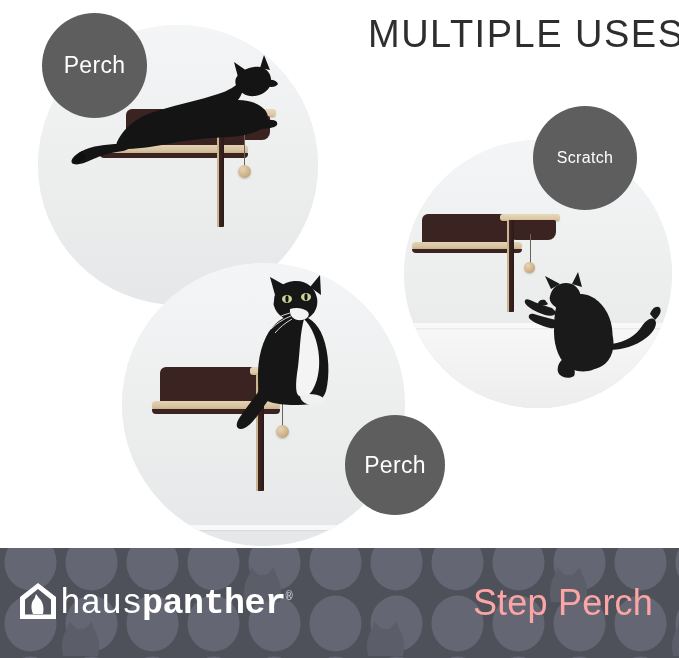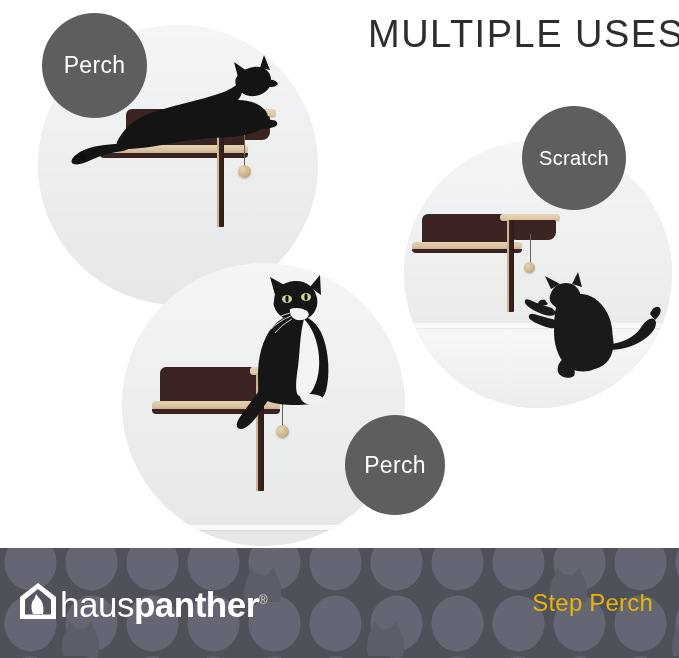--- a/index.html
+++ b/index.html
@@ -158,40 +158,40 @@
     display: flex;
     align-items: center;
   }
   .house-icon { margin-right: 2px; }
   .brandtext {
     font-size: 35px;
     line-height: 1;
     color: #ffffff;
     font-weight: 400;
     letter-spacing: -0.5px;
-    font-family: Liberation Sans, sans-serif;
+    font-family: Liberation Mono, monospace;
     position: relative;
     top: 1px;
   }
   .brandtext .thin { font-weight: 300; }
   .brandtext .bold { font-weight: 700; }
   .reg {
     font-size: 12px;
     vertical-align: super;
     font-weight: 400;
     color: #d8d8dc;
   }
   .product-name {
     position: absolute;
     right: 26px;
     top: 50%;
     transform: translateY(-50%);
-    font-size: 24px;
+    font-size: 36px;
     line-height: 1;
-    color: #eab308;
+    color: #fca5a5;
     font-weight: 300;
     letter-spacing: .2px;
     font-family: "Liberation Sans", sans-serif;
     white-space: nowrap;
   }
 </style>
 </head>
 <body>
 
 <div class="stage">
@@ -369,21 +369,21 @@
           <path d="M58,44 C51,48 45,53 41,58"></path>
         </g>
       </svg>
     </div>
   </div>
 
   <div class="badge" style="left:42px; top:13px; width:105px; height:105px; font-size:23px;">
     <span>Perch</span>
   </div>
 
-  <div class="badge" style="left:522px; top:106px; width:104px; height:104px; font-size:20px;">
+  <div class="badge" style="left:533px; top:106px; width:104px; height:104px; font-size:16px;">
     <span>Scratch</span>
   </div>
 
   <div class="badge" style="left:345px; top:415px; width:100px; height:100px; font-size:23px;">
     <span>Perch</span>
   </div>
 
   <div class="footer">
 
     <svg class="footer-pattern" width="679" height="110" viewBox="0 0 679 110" preserveAspectRatio="none">

